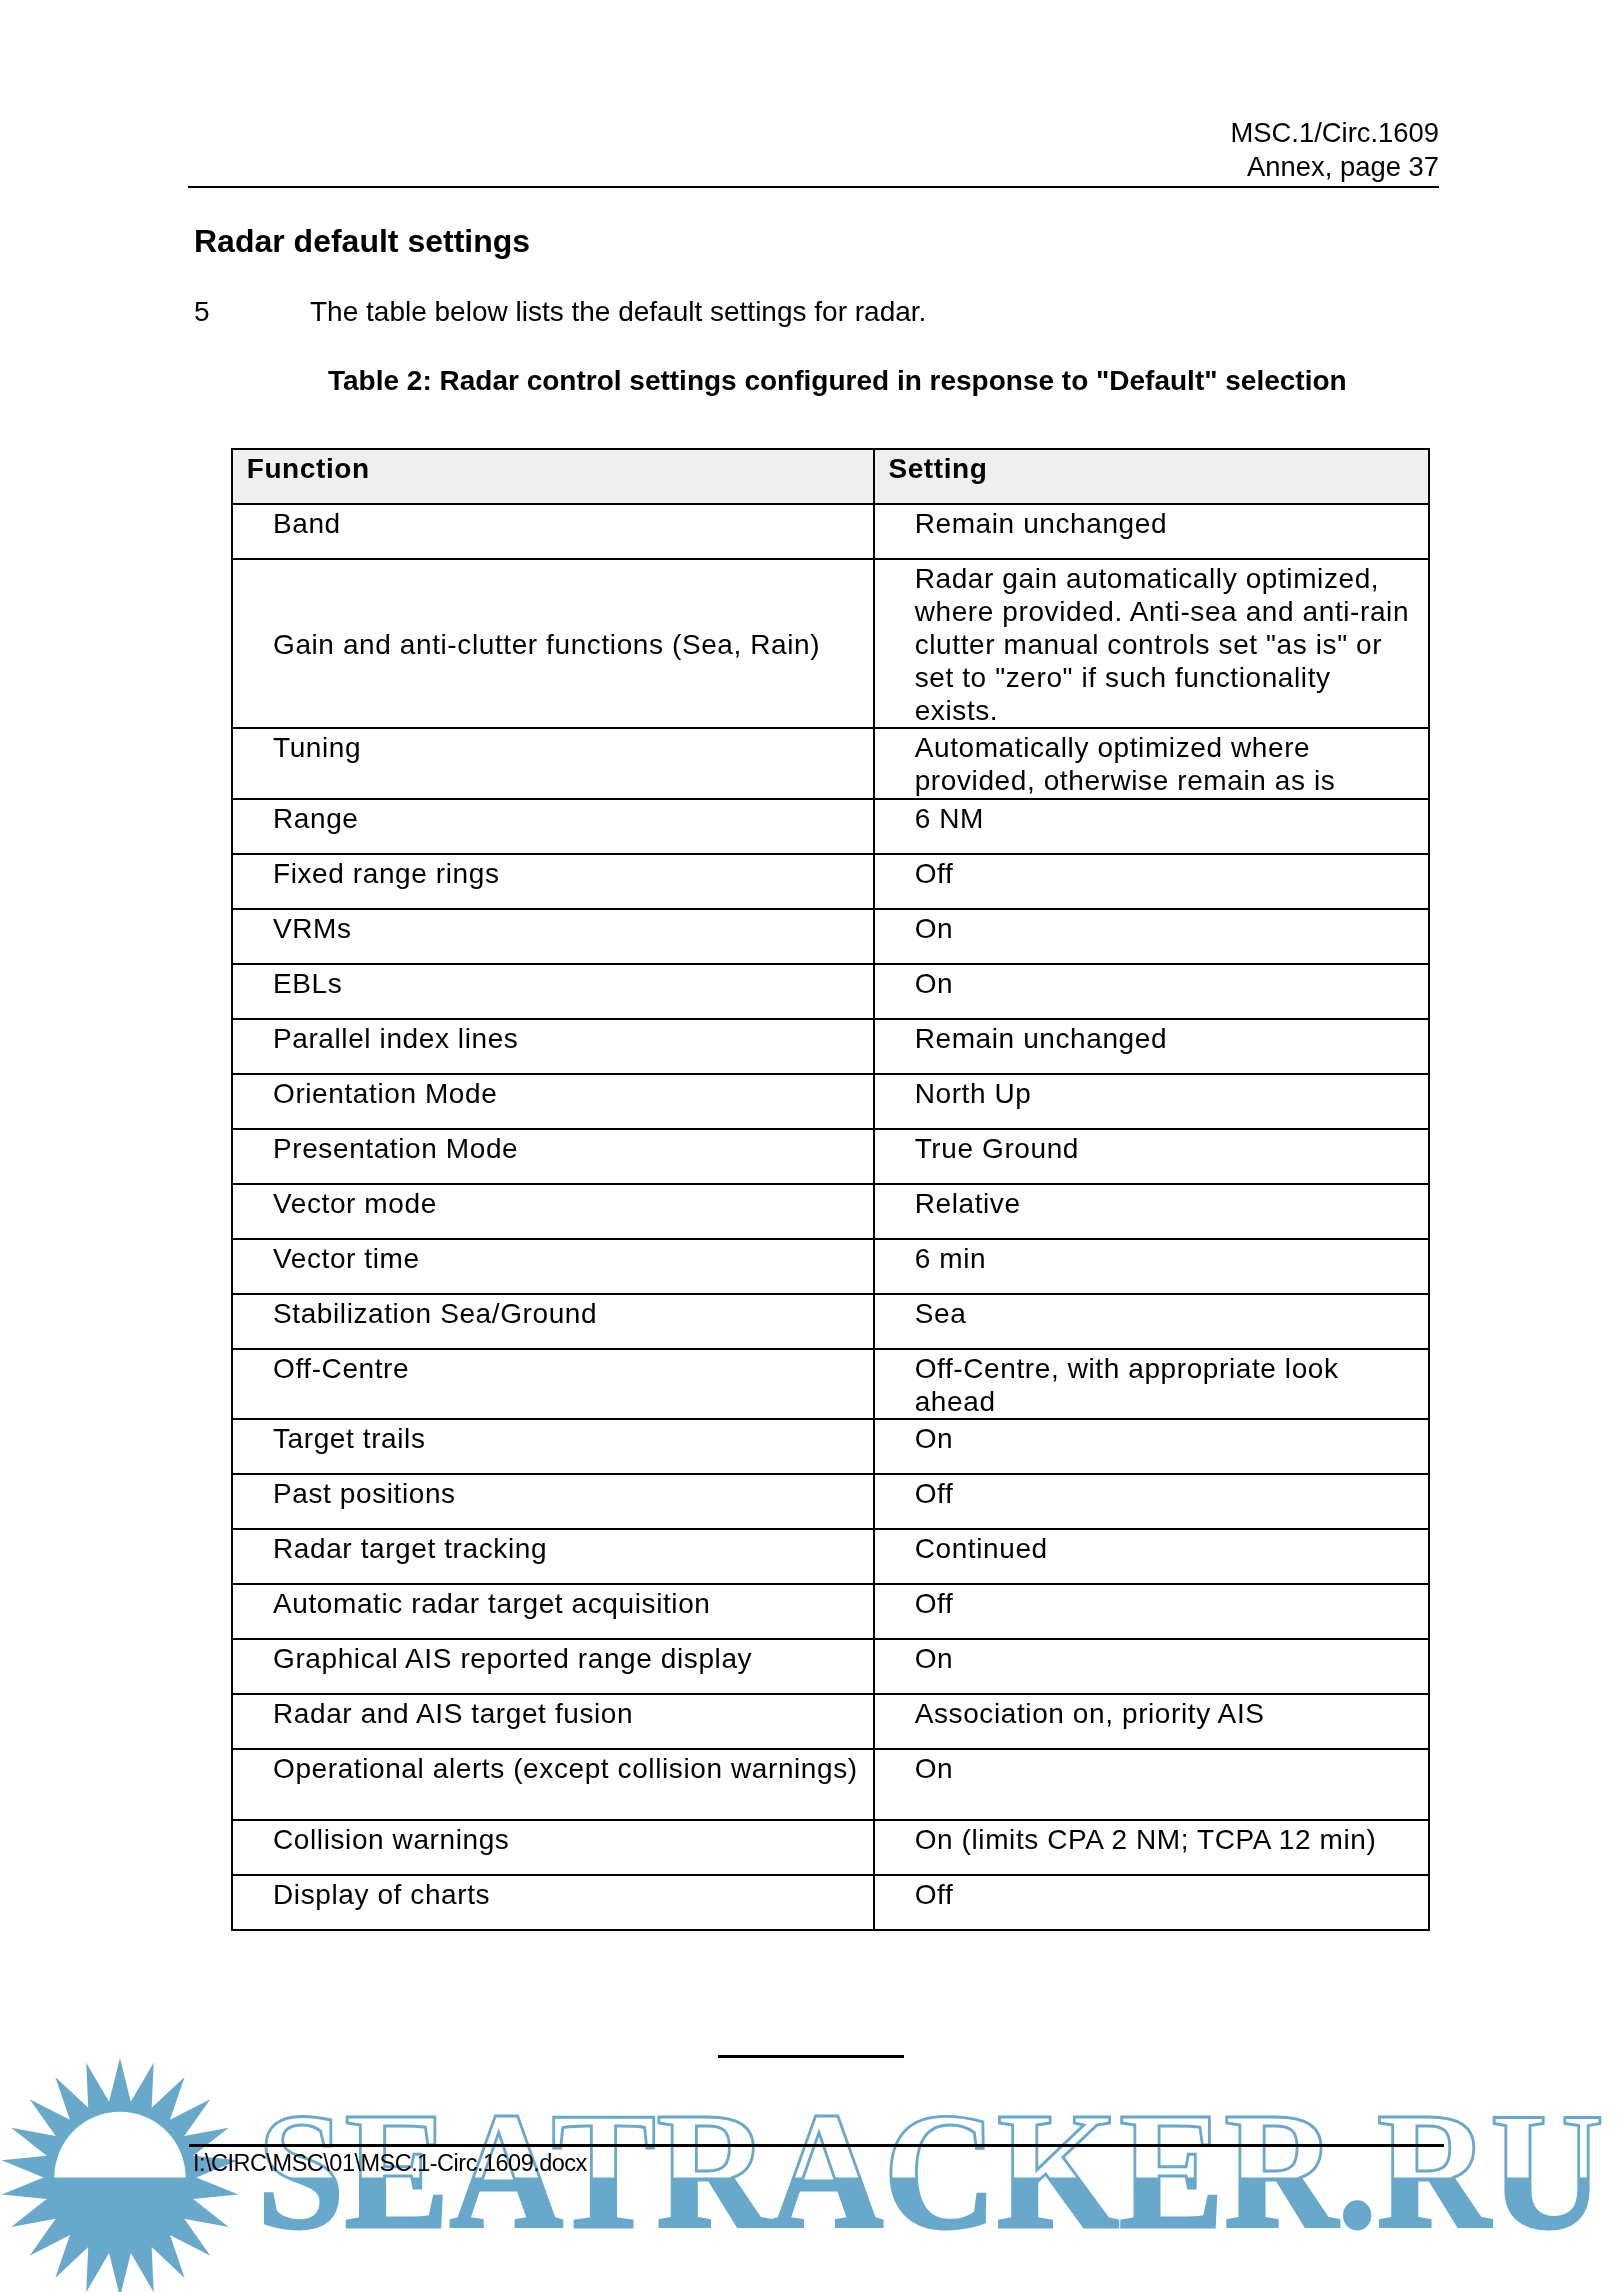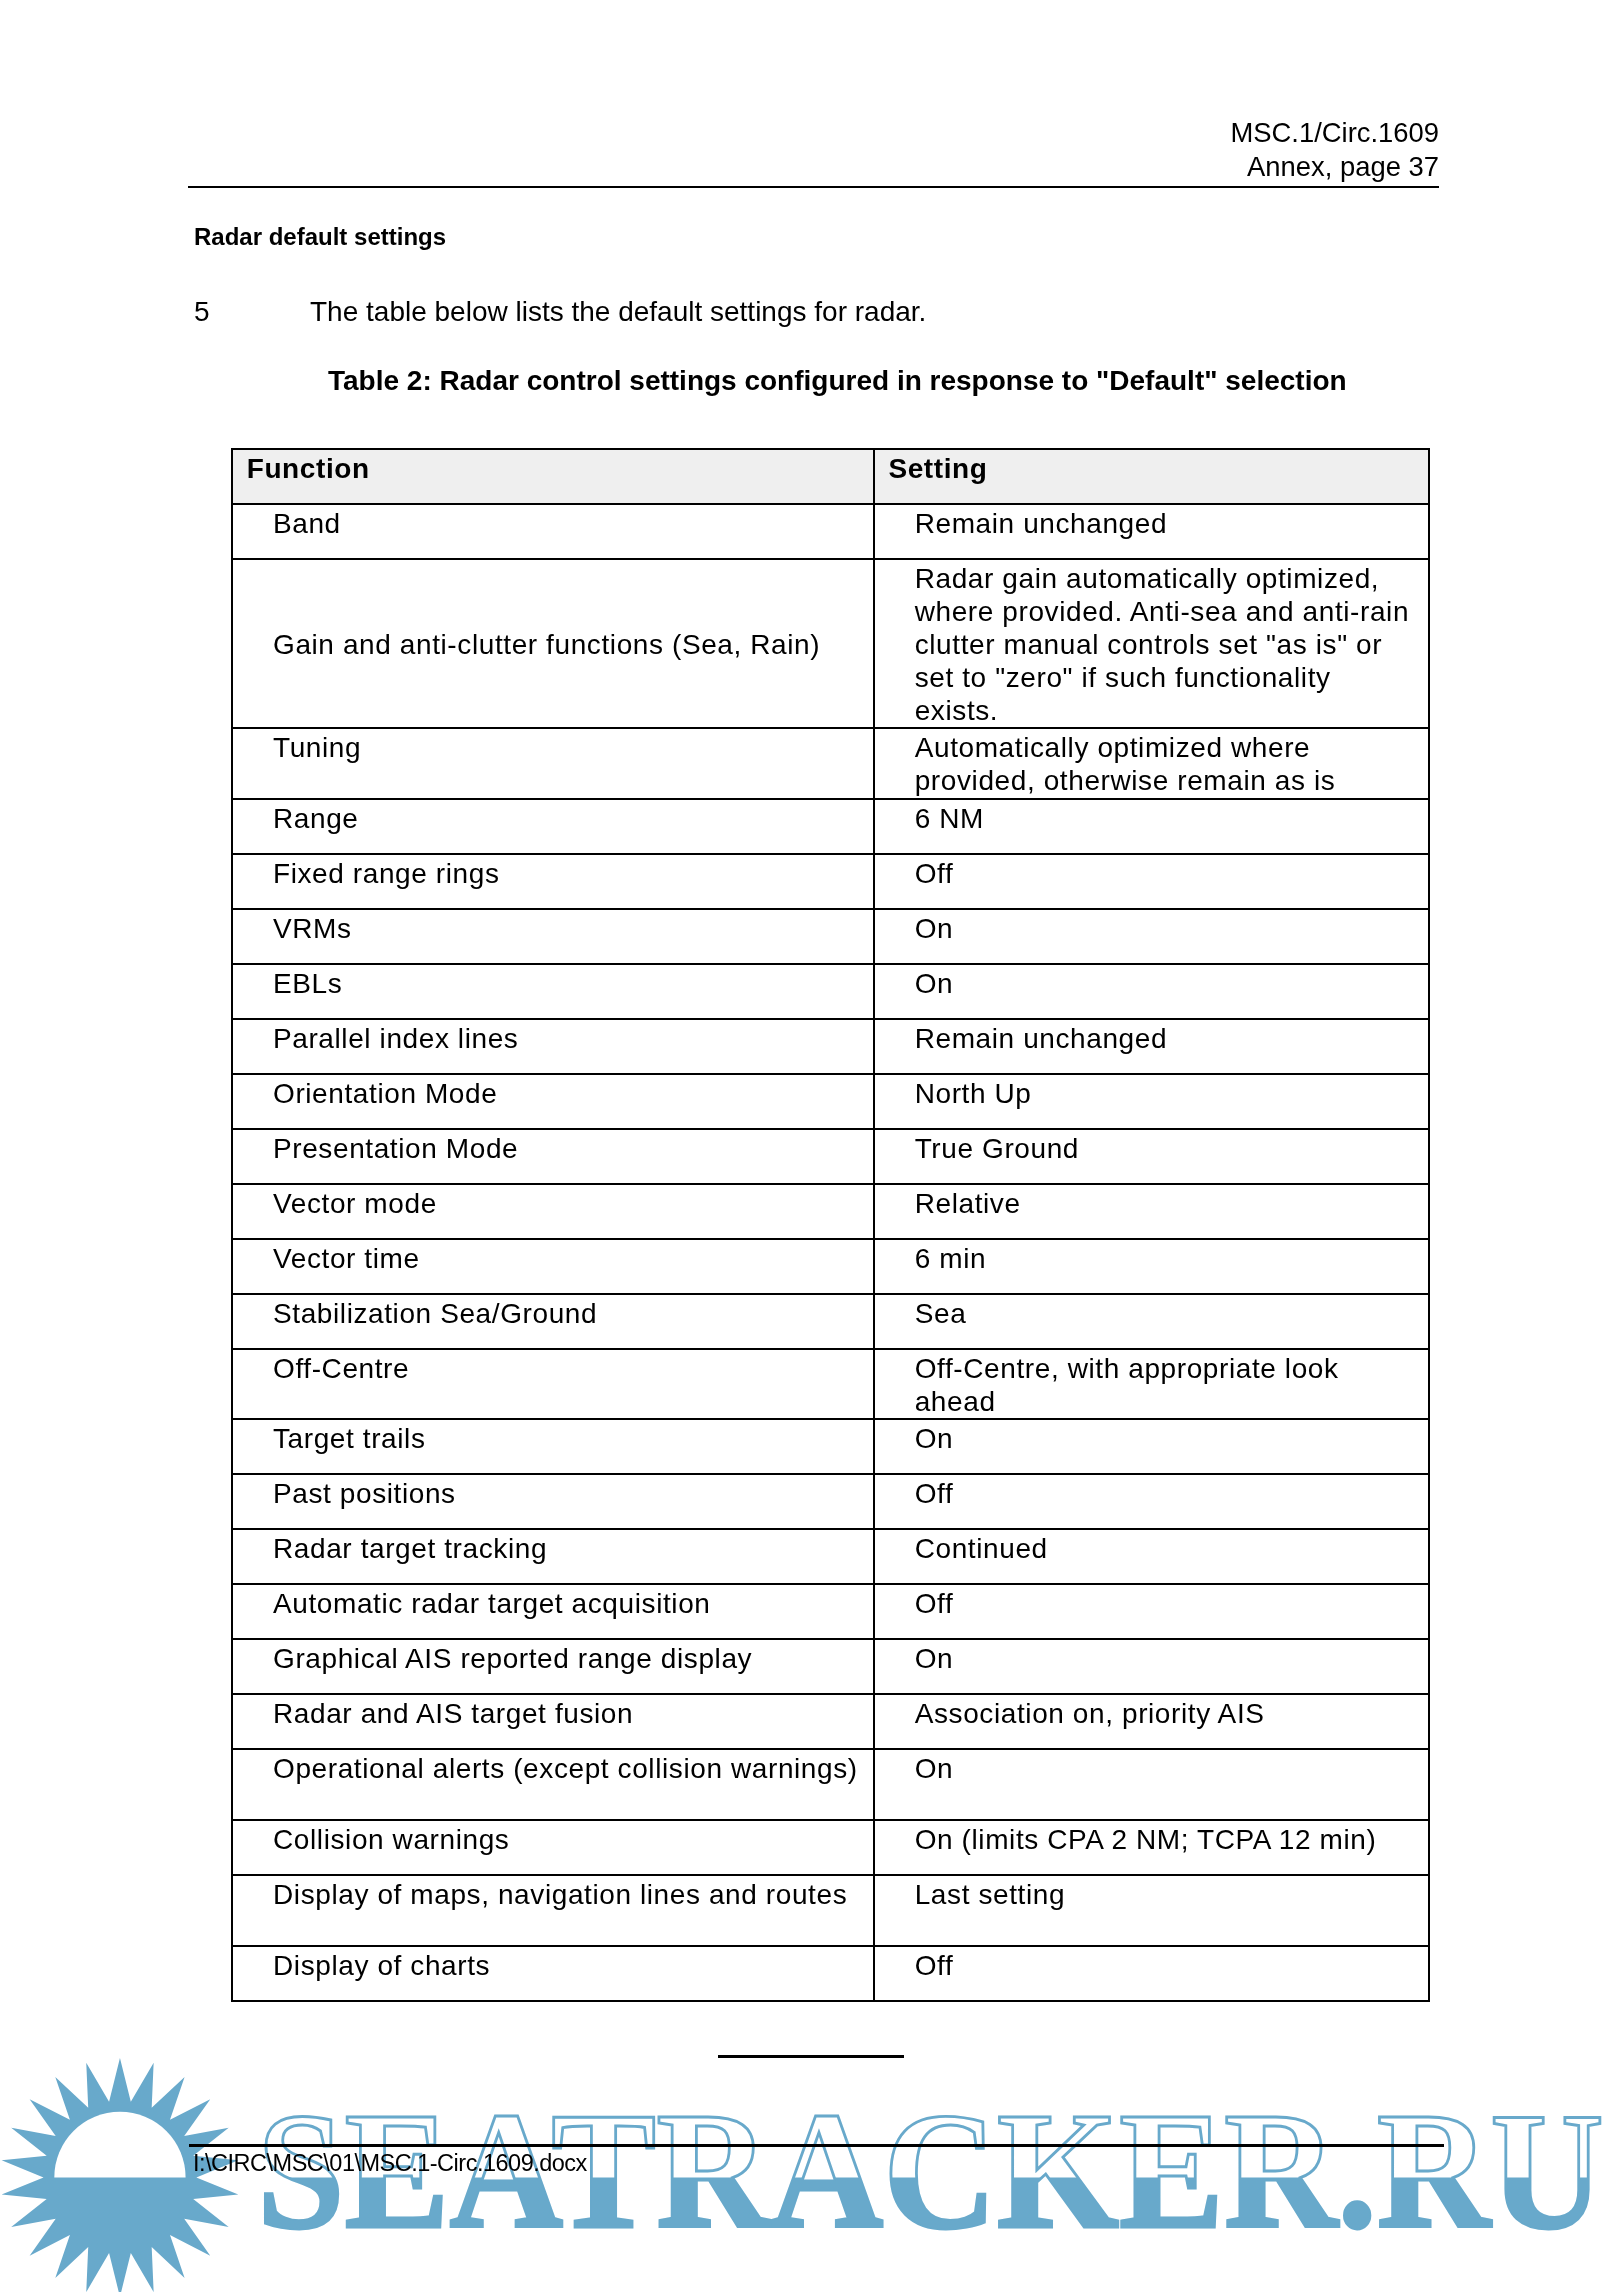--- a/index.html
+++ b/index.html
@@ -2,21 +2,21 @@
 <html><head>
 <meta charset="utf-8">
 <style>
   html, body { margin: 0; padding: 0; background: #ffffff; }
   body {
     width: 1621px; height: 2293px; position: relative; overflow: hidden;
     font-family: "Liberation Sans", sans-serif; color: #000;
   }
   .hdr { position: absolute; right: 182px; top: 116px; text-align: right; font-size: 27.4px; line-height: 34px; }
   .hdr-rule { position: absolute; left: 188px; width: 1251px; top: 186px; height: 2px; background: #000; }
-  .section-title { position: absolute; left: 194px; top: 223px; font-size: 24px; font-weight: bold; }
+  .section-title { position: absolute; left: 194px; top: 223px; font-size: 32px; font-weight: bold; }
   .para-num { position: absolute; left: 194px; top: 296px; font-size: 28px; }
   .para-text { position: absolute; left: 310px; top: 296px; font-size: 28px; }
   .caption { position: absolute; left: 328px; top: 365px; font-size: 28px; font-weight: bold; }
 
   table.settings {
     position: absolute; left: 231px; top: 429px; width: 1199px;
     border-collapse: collapse; font-size: 28px; letter-spacing: 0.6px; margin-top: 19px;
   }
   table.settings th, table.settings td {
     border: 2.9px solid #000; vertical-align: top; padding: 2px 13.7px 0 13.7px;
@@ -138,24 +138,20 @@
         <td>Association on, priority AIS</td>
       </tr>
       <tr class="tall2">
         <td class="c1">Operational alerts (except collision warnings)</td>
         <td>On</td>
       </tr>
       <tr>
         <td class="c1">Collision warnings</td>
         <td>On (limits CPA 2 NM; TCPA 12 min)</td>
       </tr>
-      <tr class="tall2">
-        <td class="c1">Display of maps, navigation lines and routes</td>
-        <td>Last setting</td>
-      </tr>
       <tr>
         <td class="c1">Display of charts</td>
         <td>Off</td>
       </tr>
     </tbody>
 </table>
 
 <div class="end-rule"></div>
 
 <svg class="watermark" viewBox="0 0 1654 244" xmlns="http://www.w3.org/2000/svg">

